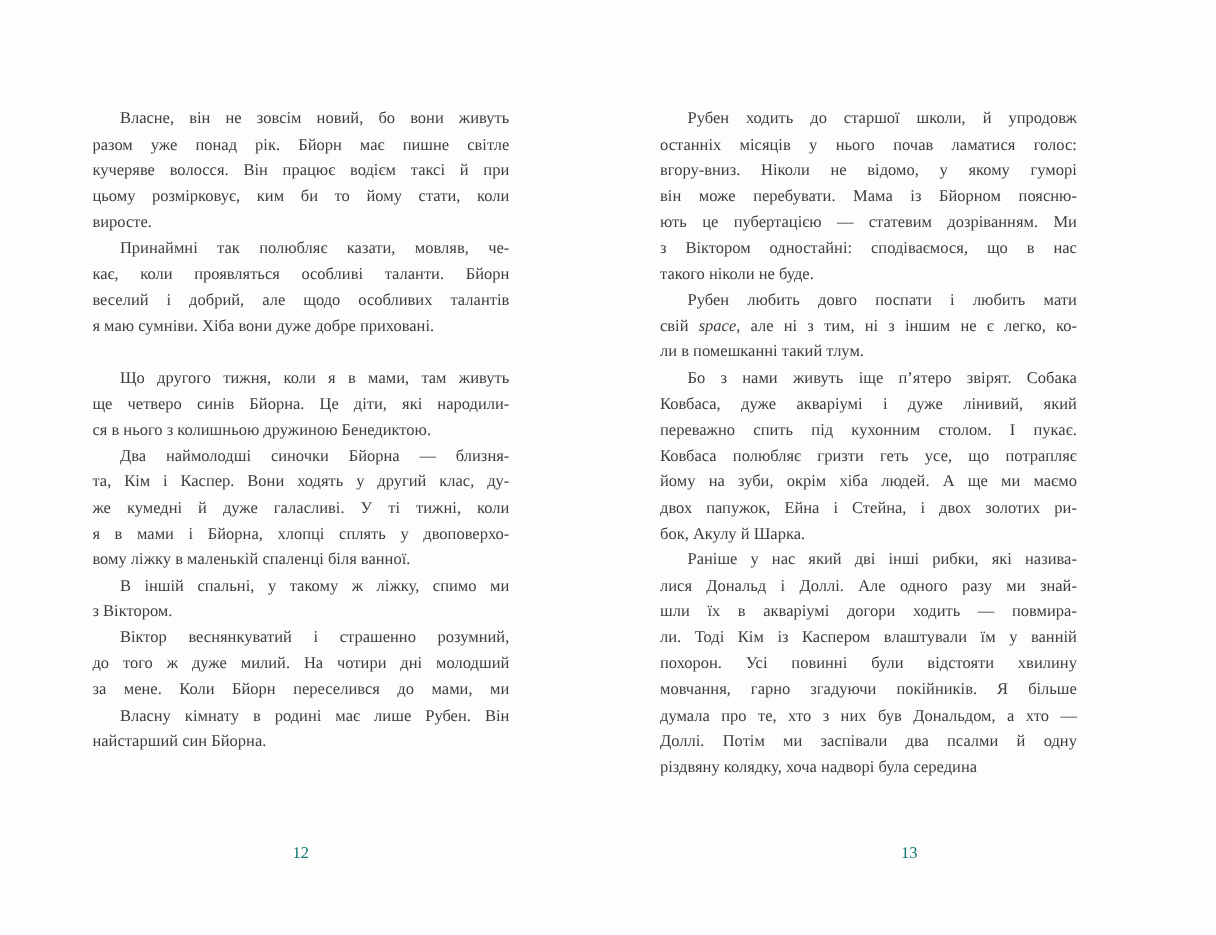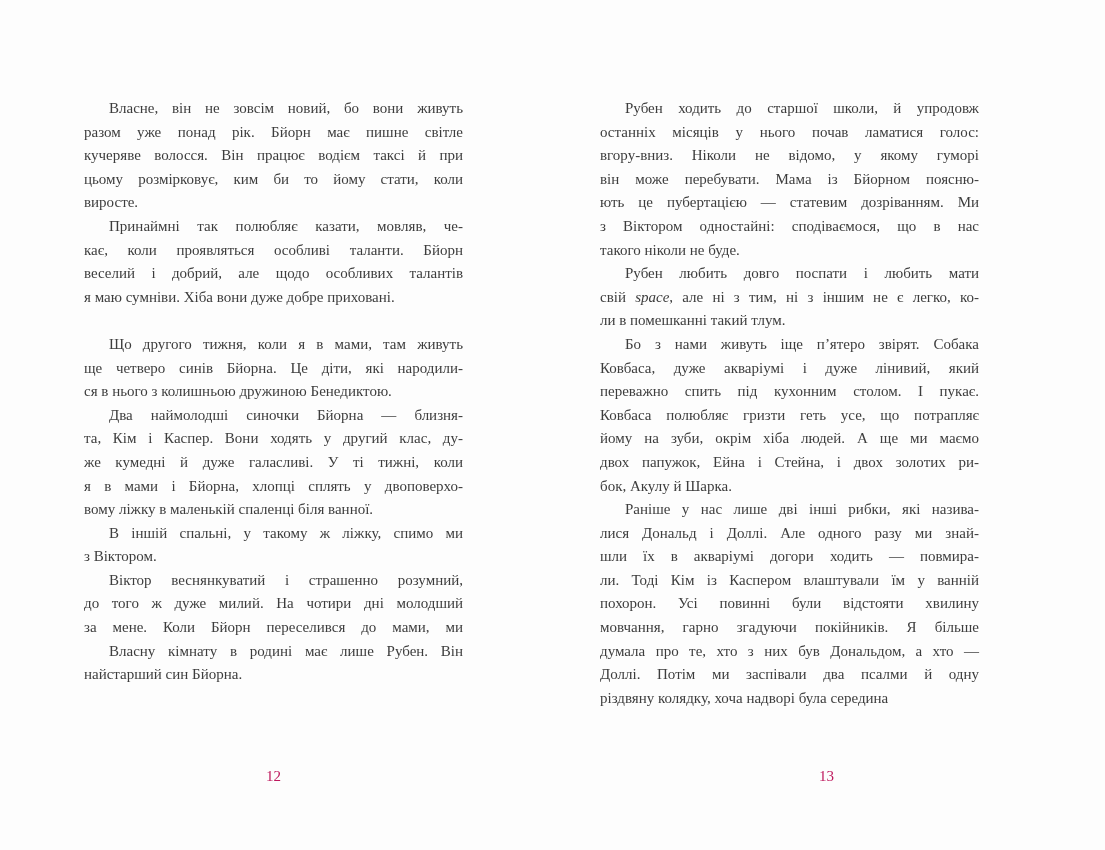--- a/index.html
+++ b/index.html
@@ -37,21 +37,21 @@
   .line.last  { text-align-last: left; -moz-text-align-last: left; }
   .line em { font-style: italic; }
   .section-break { height: 23.6px; }
   .page-num {
     position: absolute;
     top: 767px;
     width: 379px;
     text-align: center;
     font-size: 15px;
     line-height: 18px;
-    color: #be185d;
+    color: #0f766e;
   }
   .page-num.left  { left: 84px; }
   .page-num.right { left: 637px; }
 </style>
 </head>
 <body>
 
 <div class="spread">
   <div class="text-col left" id="left-col">
       <div class="paragraph">
@@ -112,21 +112,21 @@
       <div class="paragraph">
         <div class="line first"><span>Бо з нами живуть іще п’ятеро звірят. Собака</span></div>
         <div class="line"><span>Ковбаса, дуже акваріумі і дуже лінивий, який</span></div>
         <div class="line"><span>переважно спить під кухонним столом. І пукає.</span></div>
         <div class="line"><span>Ковбаса полюбляє гризти геть усе, що потрапляє</span></div>
         <div class="line"><span>йому на зуби, окрім хіба людей. А ще ми маємо</span></div>
         <div class="line"><span>двох папужок, Ейна і Стейна, і двох золотих ри-</span></div>
         <div class="line last"><span>бок, Акулу й Шарка.</span></div>
       </div>
       <div class="paragraph">
-        <div class="line first"><span>Раніше у нас лише дві інші рибки, які назива-</span></div>
+        <div class="line first"><span>Раніше у нас який дві інші рибки, які назива-</span></div>
         <div class="line"><span>лися Дональд і Доллі. Але одного разу ми знай-</span></div>
         <div class="line"><span>шли їх в акваріумі догори ходить — повмира-</span></div>
         <div class="line"><span>ли. Тоді Кім із Каспером влаштували їм у ванній</span></div>
         <div class="line"><span>похорон. Усі повинні були відстояти хвилину</span></div>
         <div class="line"><span>мовчання, гарно згадуючи покійників. Я більше</span></div>
         <div class="line"><span>думала про те, хто з них був Дональдом, а хто —</span></div>
         <div class="line"><span>Доллі. Потім ми заспівали два псалми й одну</span></div>
         <div class="line last"><span>різдвяну колядку, хоча надворі була середина</span></div>
       </div>
     </div>

